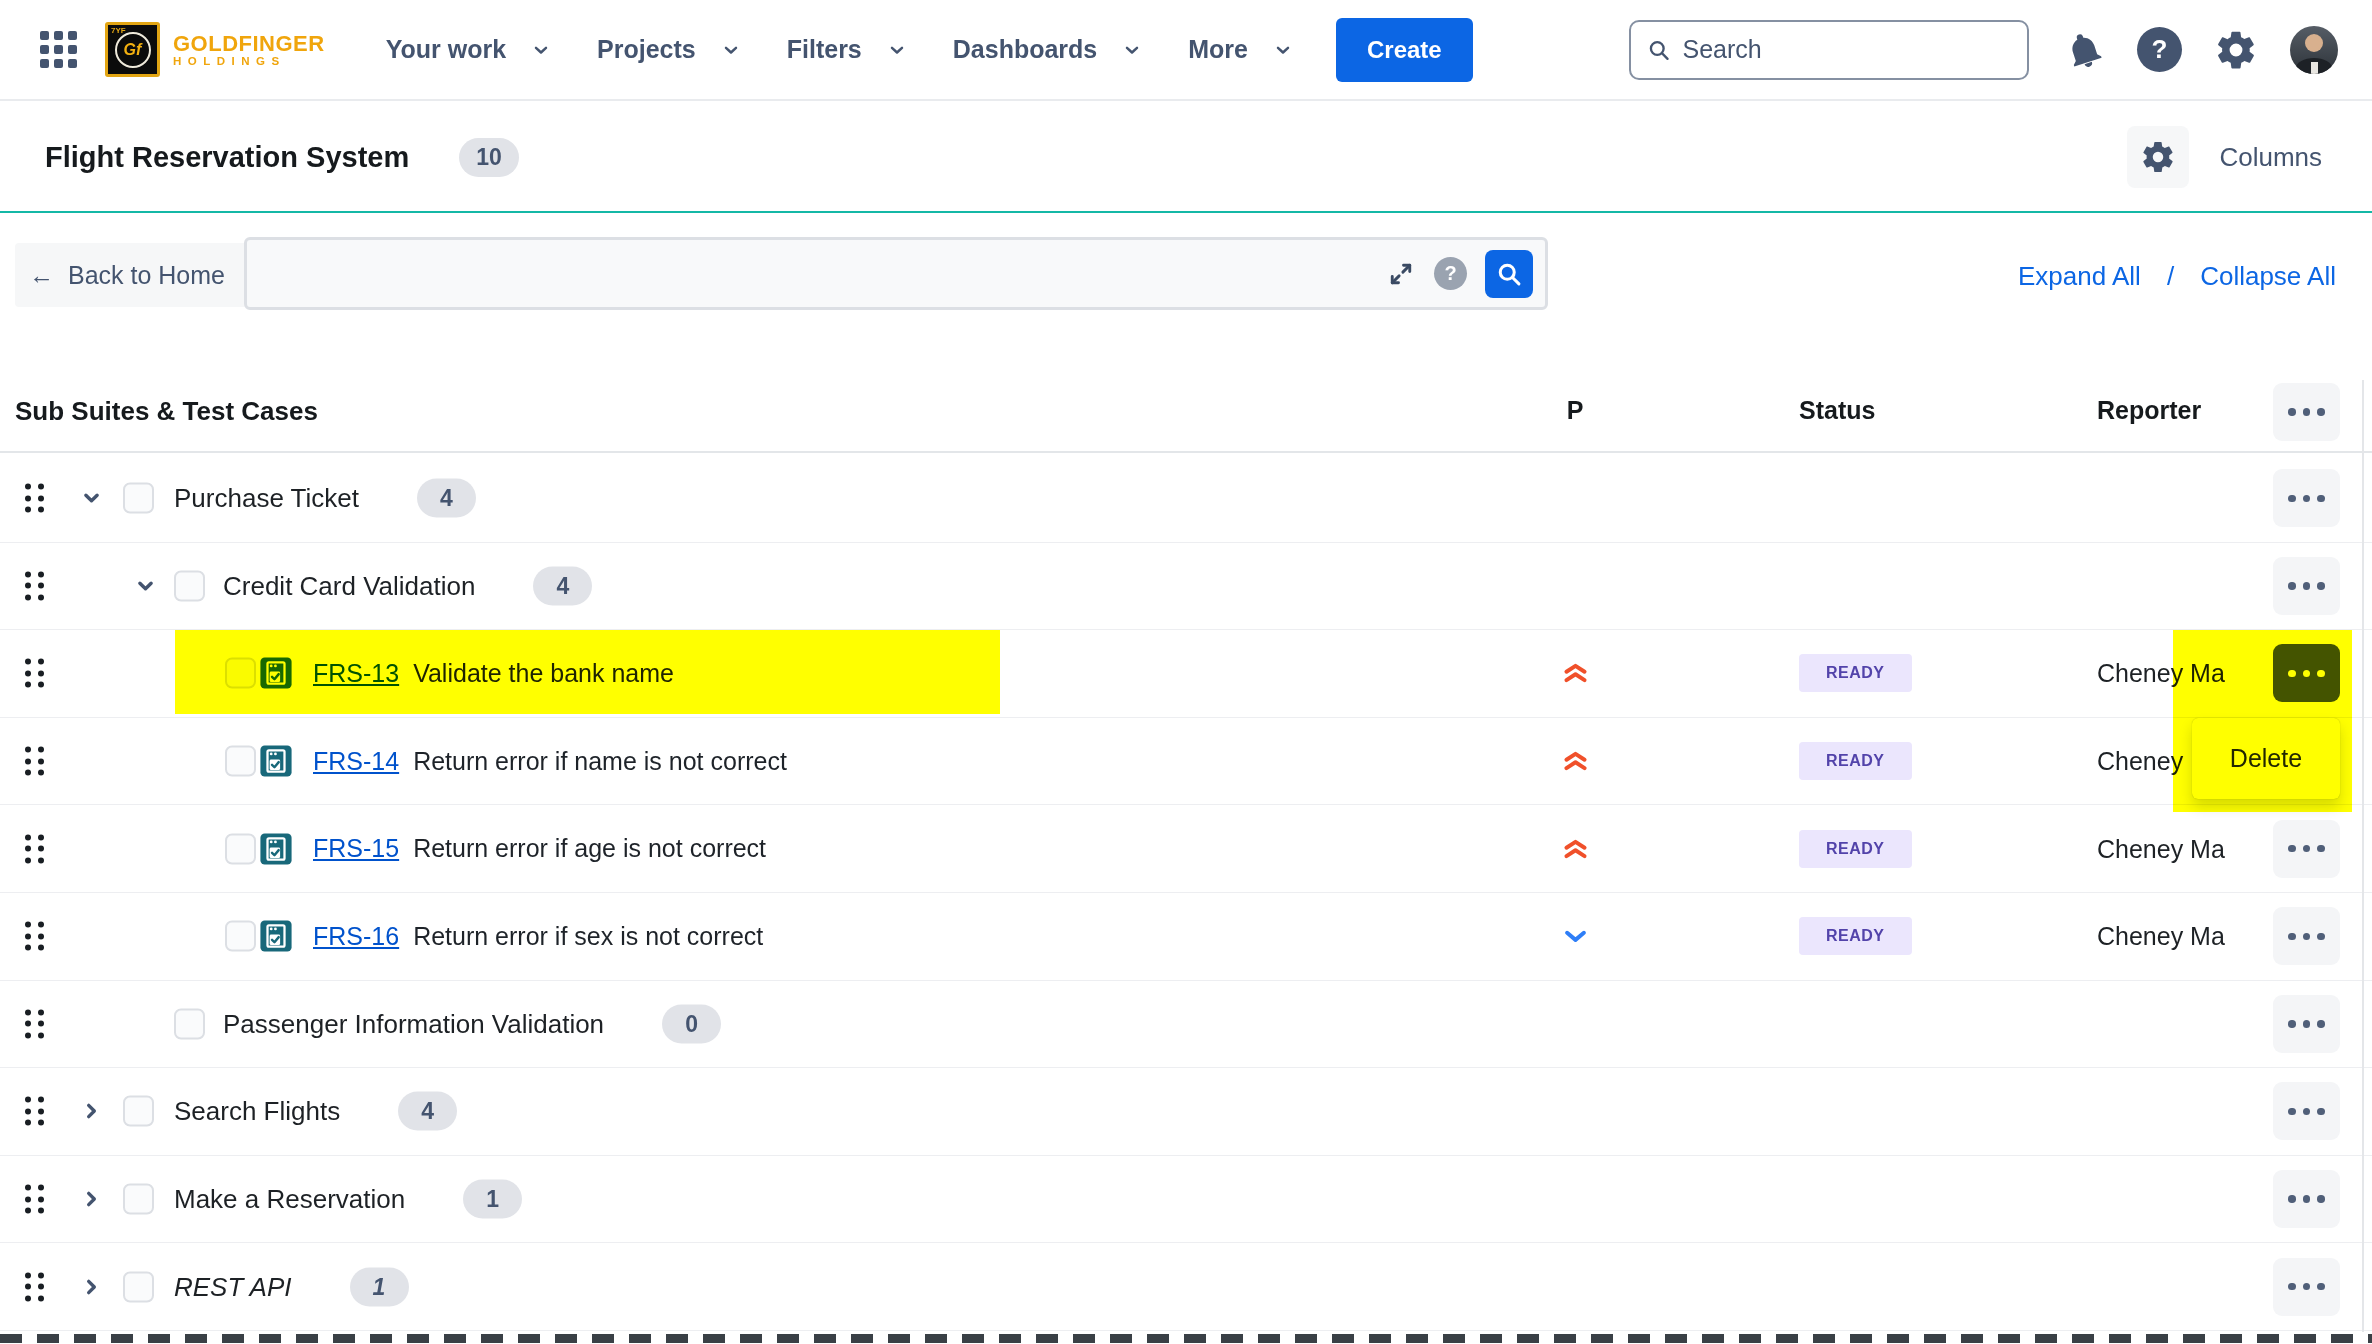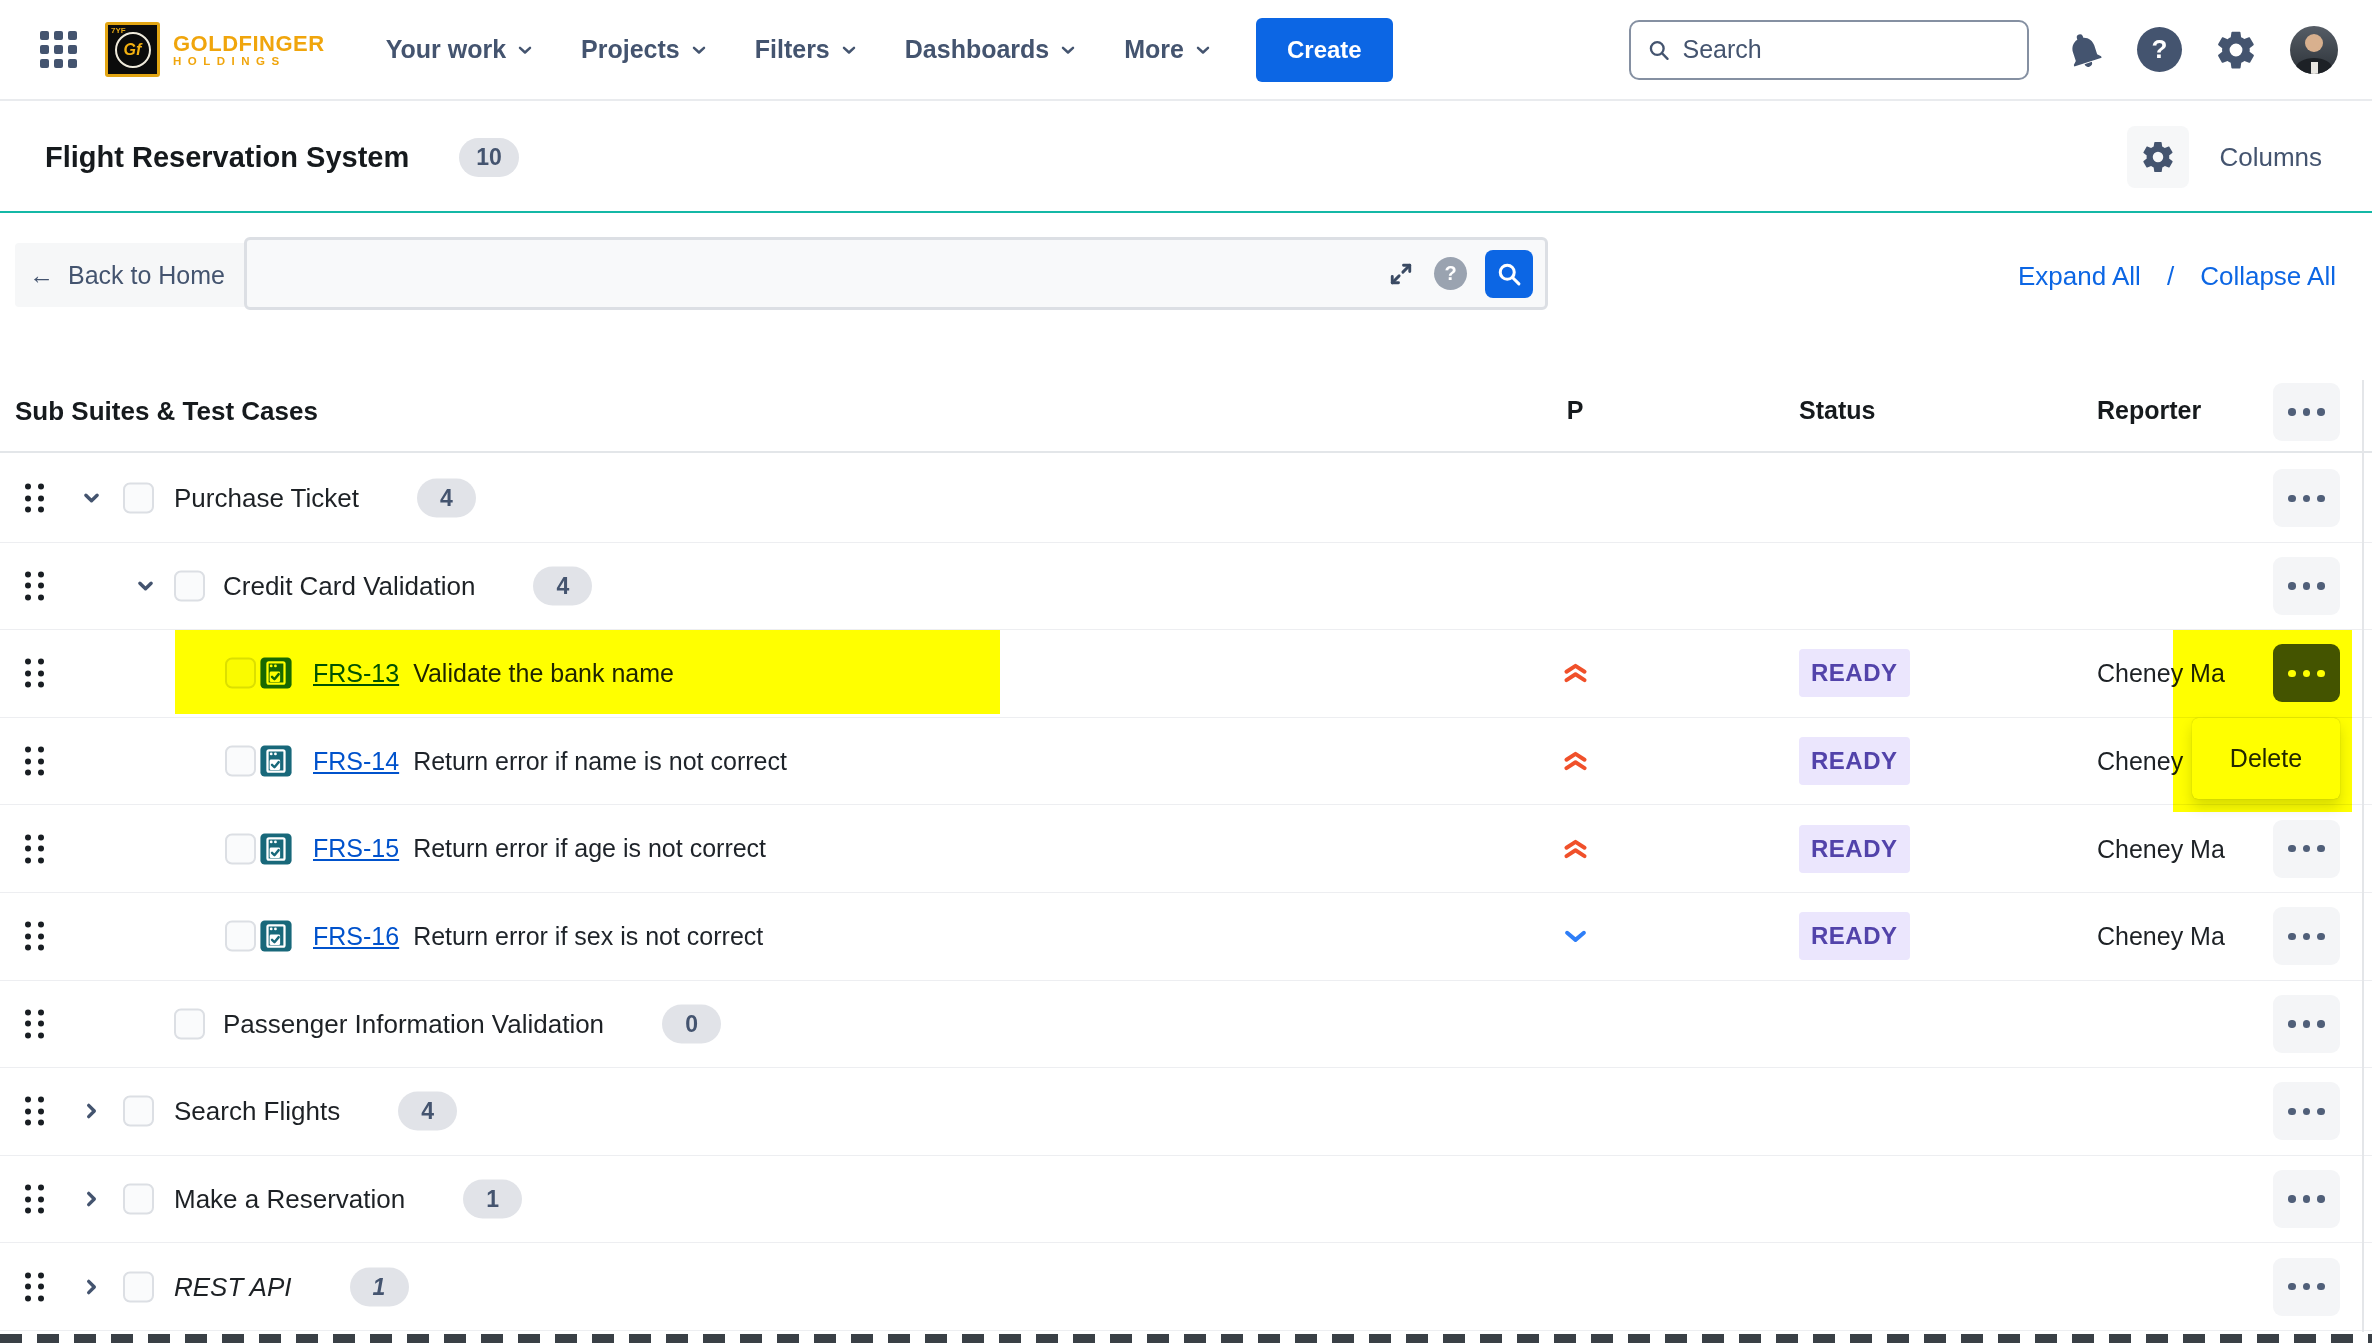--- a/index.html
+++ b/index.html
@@ -18,21 +18,21 @@
   .logo { display:flex; align-items:center; gap:13px; margin:0 38px 0 28px; }
   .logo-sq { width:55px; height:55px; background:#0B0B0B; border:3px solid #E2A513; border-radius:3px;
     position:relative; display:flex; align-items:center; justify-content:center; }
   .logo-corner { position:absolute; top:1px; left:3px; font-size:8px; color:#E2A513; font-weight:700; }
   .logo-ring { width:36px; height:36px; border:2.5px solid #EFEADB; border-radius:50%;
     display:flex; align-items:center; justify-content:center; }
   .logo-gf { color:#F2B010; font-size:16px; font-weight:700; font-style:italic; }
   .logo-name { color:#F0A50C; font-weight:800; font-size:22px; letter-spacing:.5px; line-height:1.05; }
   .logo-sub { color:#F0A50C; font-size:11.5px; letter-spacing:6.5px; font-weight:600; }
   .navitems { display:flex; align-items:center; }
-  .nav-item { display:flex; align-items:center; gap:9px; padding:0 23px; height:64px;
+  .nav-item { display:flex; align-items:center; gap:25px; padding:0 23px; height:64px;
     color:#44546F; font-size:25px; font-weight:600; cursor:pointer; border-radius:6px; }
   .create-btn { margin-left:20px; height:64px; padding:0 31px; background:#0C66E4; color:#fff;
     border:none; border-radius:6px; font-size:24px; font-weight:600; cursor:pointer;
     font-family:"Liberation Sans",sans-serif; }
   .nav-spacer { flex:1; }
   .nav-search { width:400px; height:60px; border:2.5px solid #8590A2; border-radius:10px;
     display:flex; align-items:center; padding:0 16px; gap:12px; background:#fff; }
   .nav-search input { border:none; outline:none; font-size:25px; color:#44546F; width:100%;
     font-family:"Liberation Sans",sans-serif; background:transparent; }
   .nav-search input::placeholder { color:#44546F; opacity:1; }
@@ -104,21 +104,21 @@
   .tree-chев,
   .tree-chev { position:absolute; cursor:pointer; }
   .checkbox { position:absolute; width:31px; height:31px; border:2px solid #DCDFE4;
     border-radius:7px; background:#FAFBFC; cursor:pointer; }
   .suite-group { position:absolute; display:flex; align-items:center; gap:58px; }
   .suite-label { font-size:26px; color:#1D2125; }
   .case-group { position:absolute; left:259px; display:flex; align-items:center; gap:11px; }
   .tc-key { font-size:25px; color:#0052CC; text-decoration:underline; font-weight:500; cursor:pointer; margin-left:9px; }
   .tc-summary { font-size:25px; color:#1E2329; margin-left:3px; }
   .status-badge { display:inline-block; background:#EBE6FD; color:#5243AA; font-weight:700;
-    font-size:24px; letter-spacing:.5px; padding:10px 12px; border-radius:4px; }
+    font-size:16px; letter-spacing:.5px; padding:10px 27px; border-radius:4px; }
   .reporter-name { font-size:25px; color:#1D2125; }
   .row .col-p, .row .col-status, .row .col-reporter { top:50%; transform:translateY(-50%); }
   .row .more-btn { top:50%; transform:translateY(-50%); }
 
   
   .ctx-menu { position:absolute; left:2192px; top:718px; width:148px; height:81px;
     background:#fff; border-radius:6px; z-index:30;
     box-shadow:0 0 1px rgba(9,30,66,.32), 0 8px 14px rgba(9,30,66,.16);
     display:flex; align-items:center; justify-content:center; }
   .ctx-item { font-size:25px; color:#22272B; cursor:pointer; }

